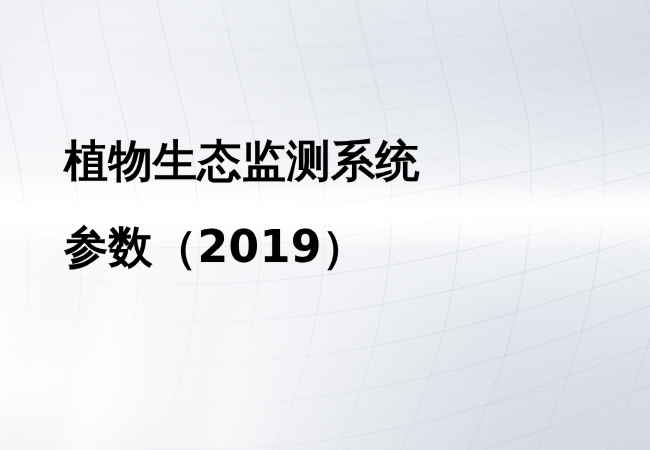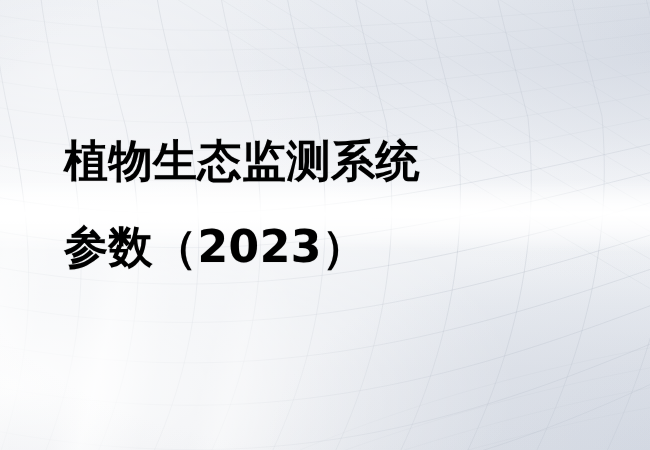--- a/index.html
+++ b/index.html
@@ -188,16 +188,16 @@
   </svg>
 
   <div class="bg-layer bg-ribbons"></div>
   <div class="bg-layer bg-leftwash"></div>
   <div class="bg-layer bg-rightshade"></div>
   <div class="bg-layer bg-specular"></div>
   <div class="bg-layer bg-vignette"></div>
 
   <div class="title-block">
     <span class="title-line line1">植物生态监测系统</span>
-    <span class="title-line line2">参数（2023）</span>
+    <span class="title-line line2">参数（2019）</span>
   </div>
 
 </div>
 
 </body></html>

